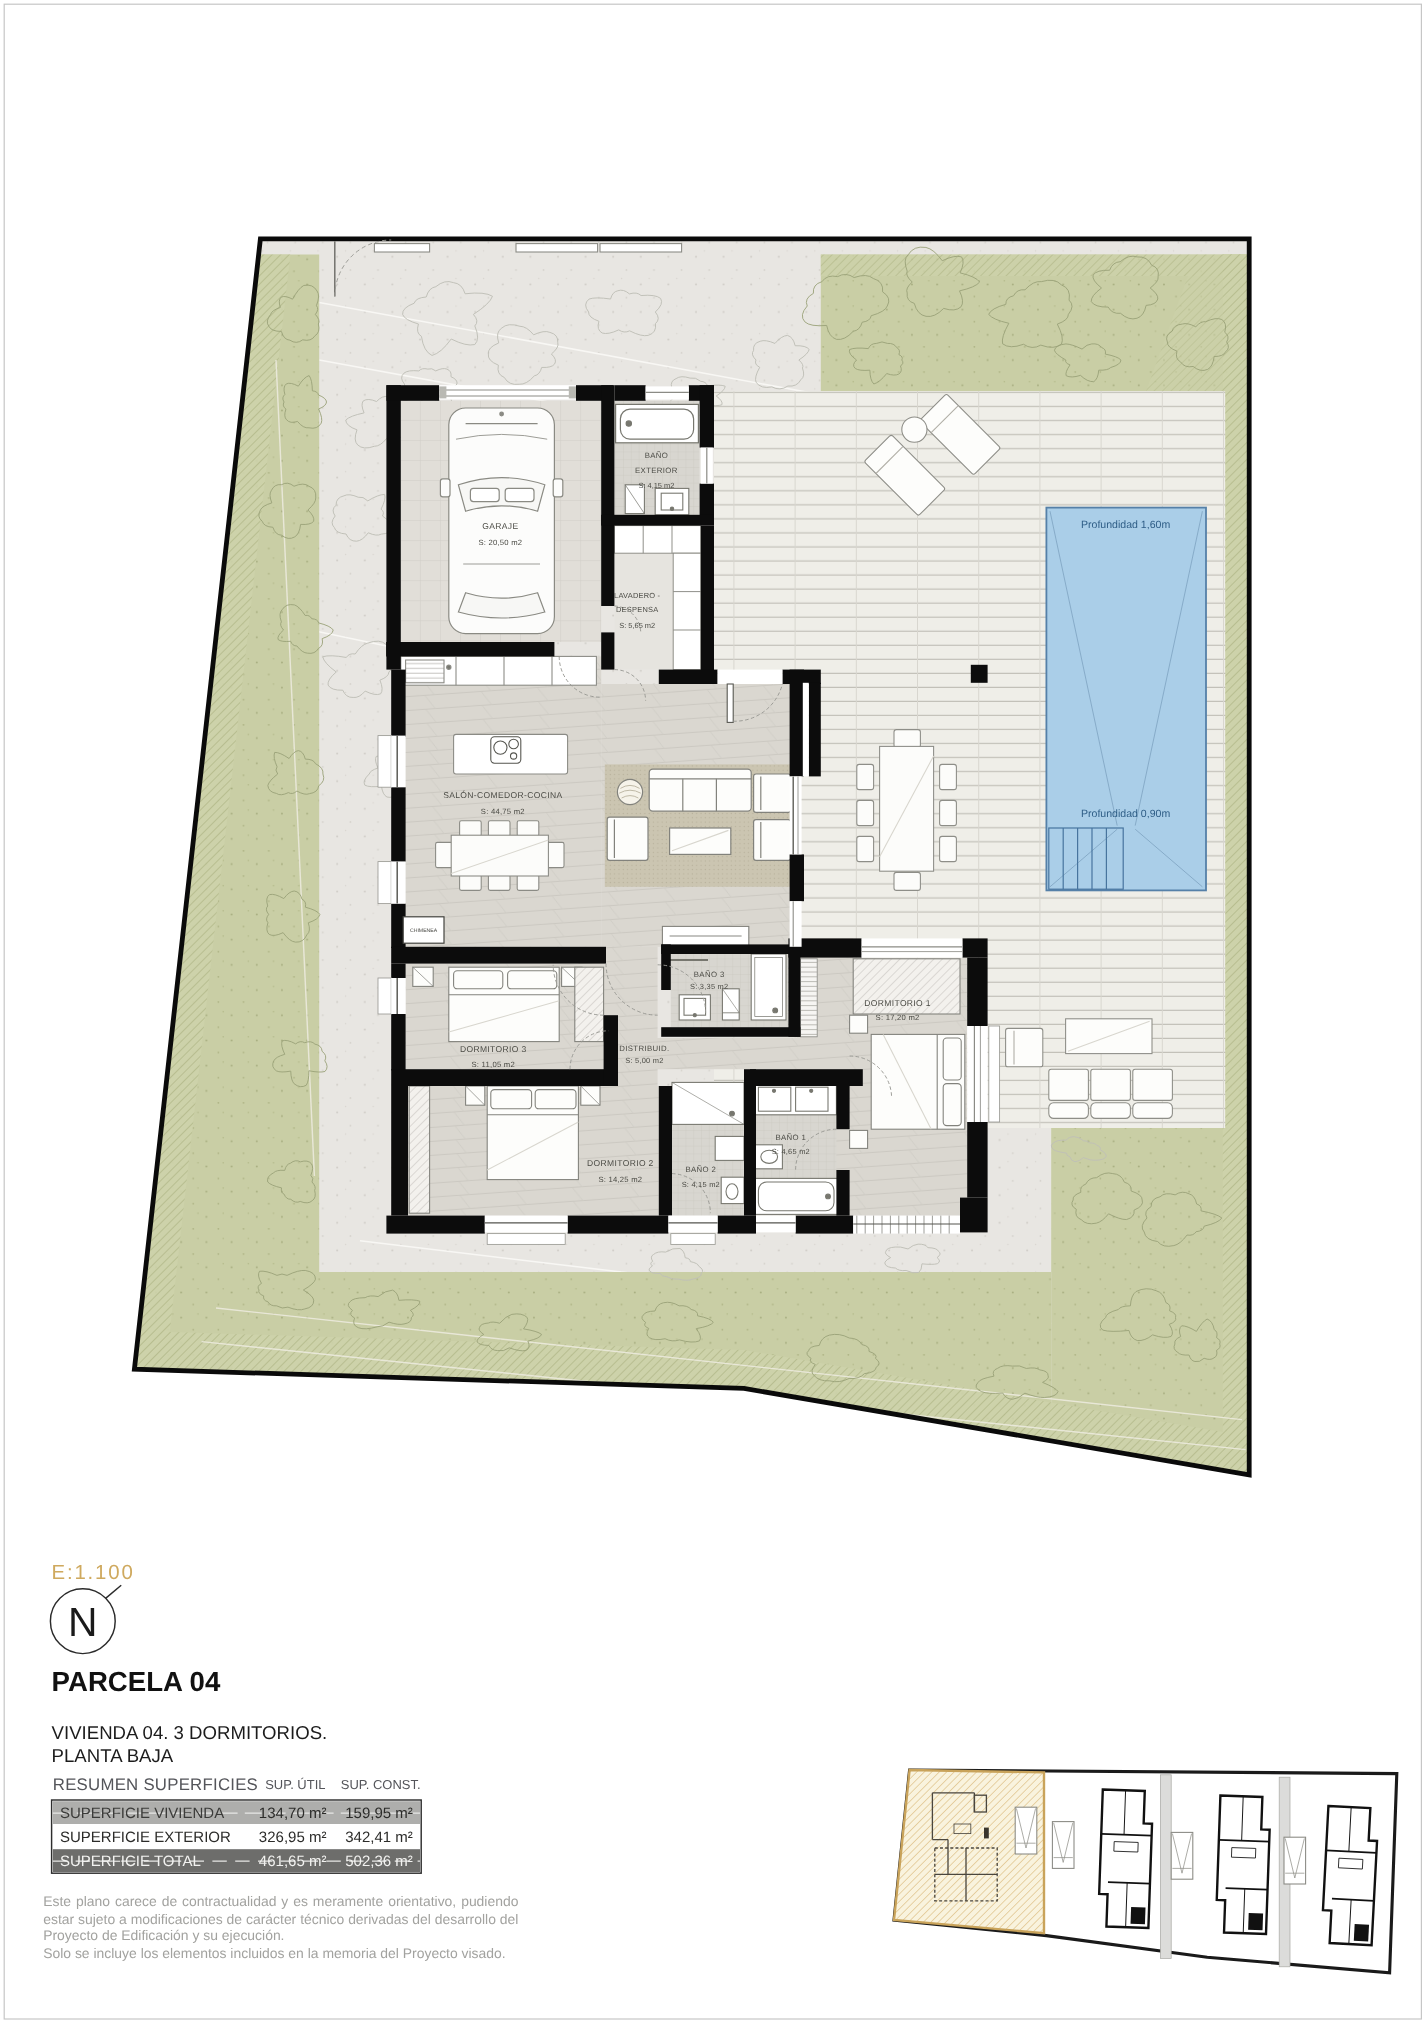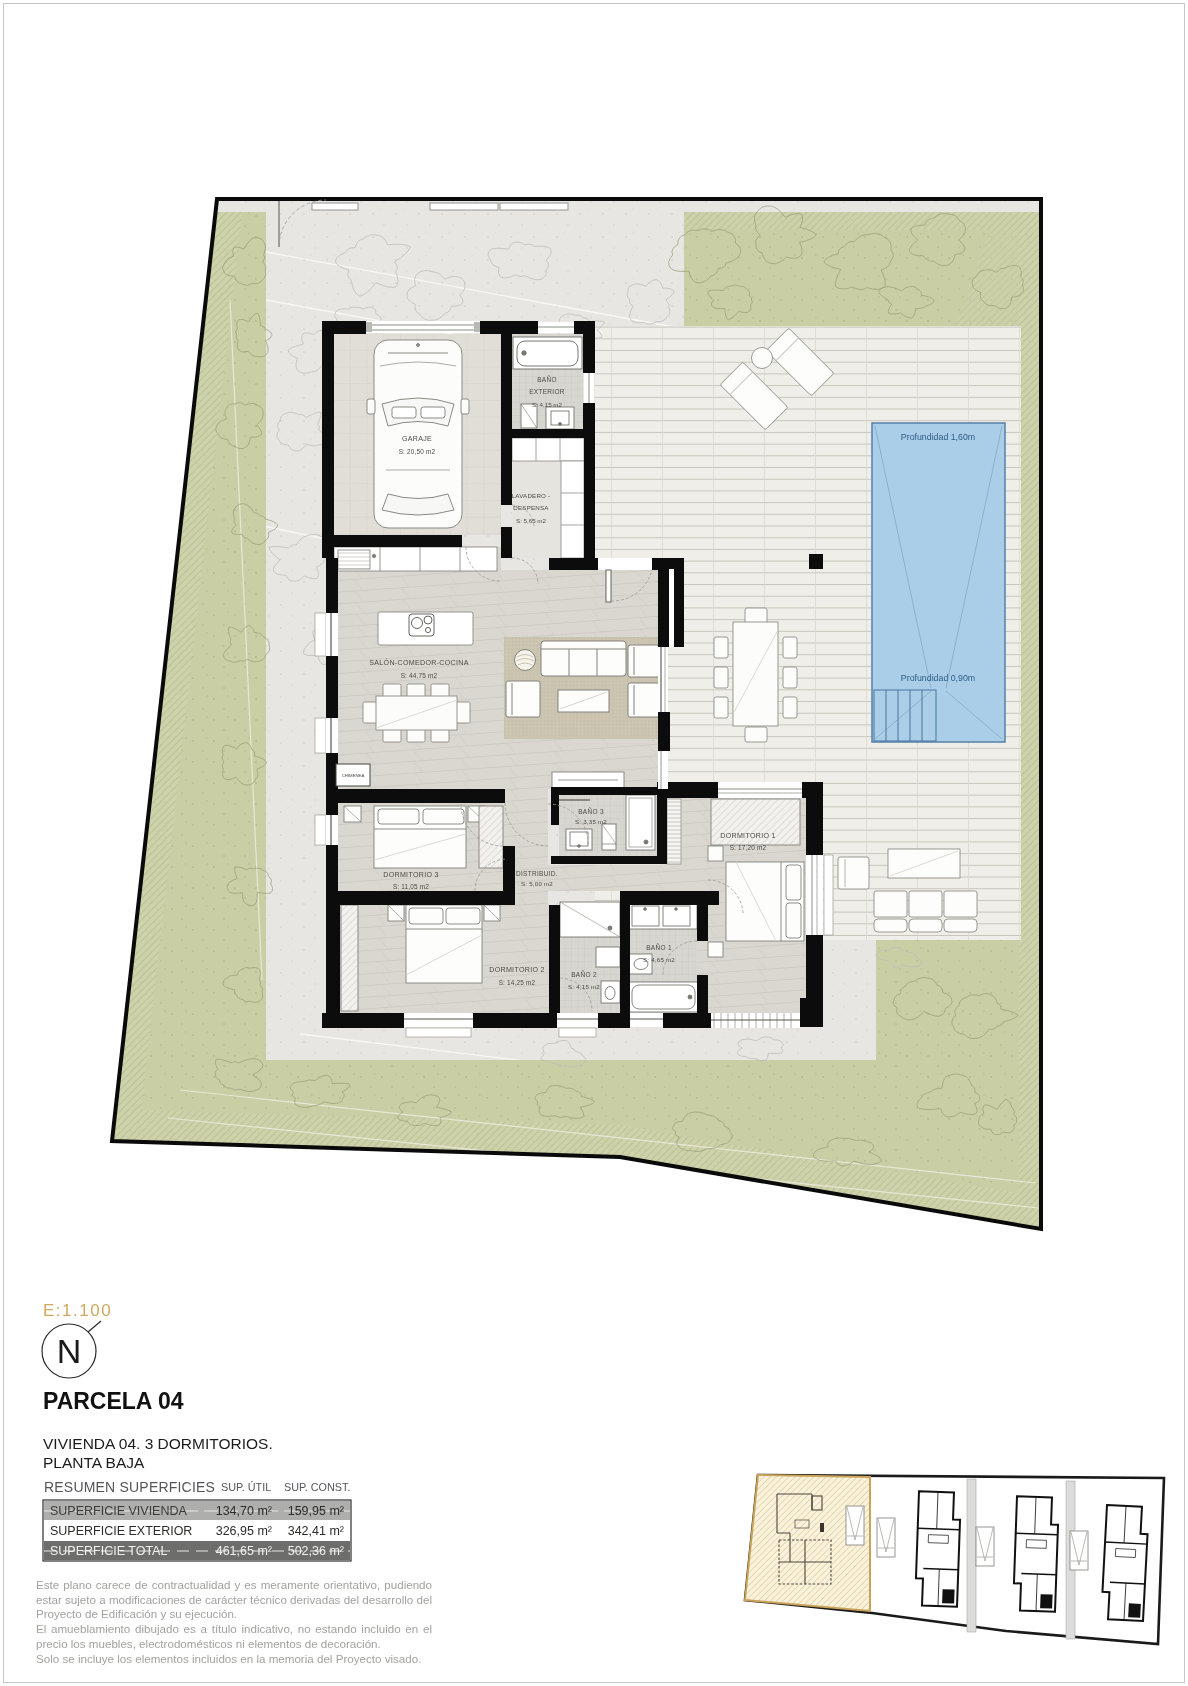--- a/index.html
+++ b/index.html
@@ -736,15 +736,14 @@
         <path d="M977,1528 L985,1561 L993,1528" stroke-width="0.6" fill="none"></path>
         <line x1="977" y1="1557" x2="993" y2="1557" stroke-width="0.6"></line>
 <rect x="1070" y="1531" width="18" height="39"></rect>
         <path d="M1071,1532 L1079,1565 L1087,1532" stroke-width="0.6" fill="none"></path>
         <line x1="1071" y1="1561" x2="1087" y2="1561" stroke-width="0.6"></line>
 </g>
 </svg>
 
 <div class="disc">
 <p>Este plano carece de contractualidad y es meramente orientativo, pudiendo estar sujeto a modificaciones de carácter técnico derivadas del desarrollo del Proyecto de Edificación y su ejecución.</p>
-<p>El amueblamiento dibujado es a título indicativo, no estando incluido en el precio los muebles, electrodomésticos ni elementos de decoración.</p>
 <p>Solo se incluye los elementos incluidos en la memoria del Proyecto visado.</p>
 </div>
 </div>
 </body></html>

